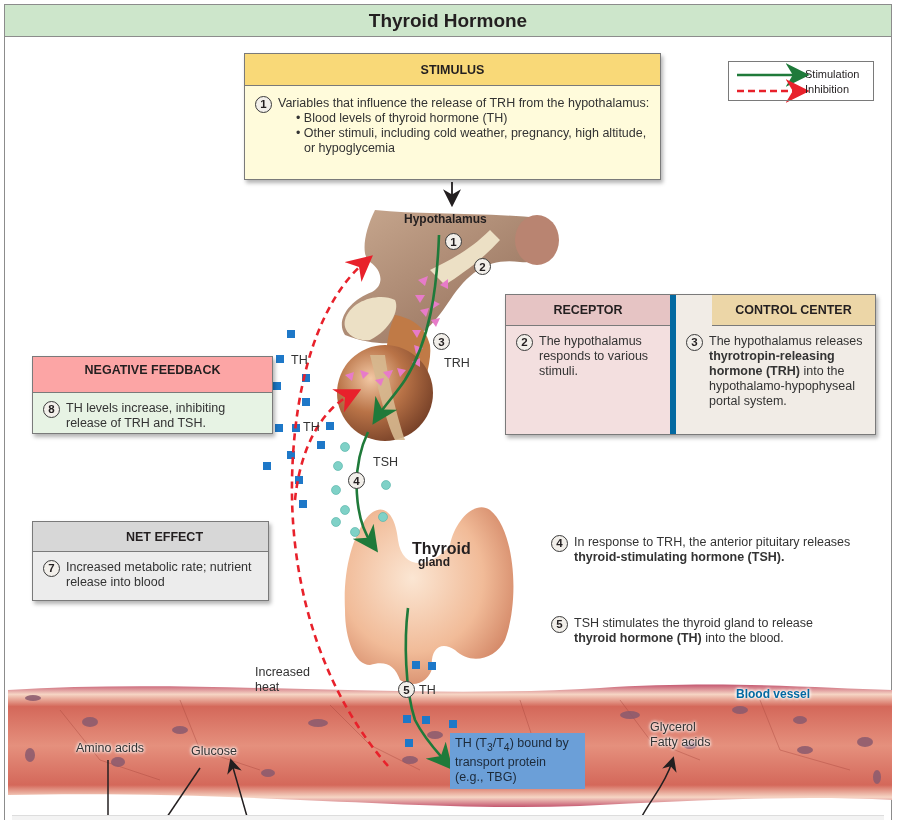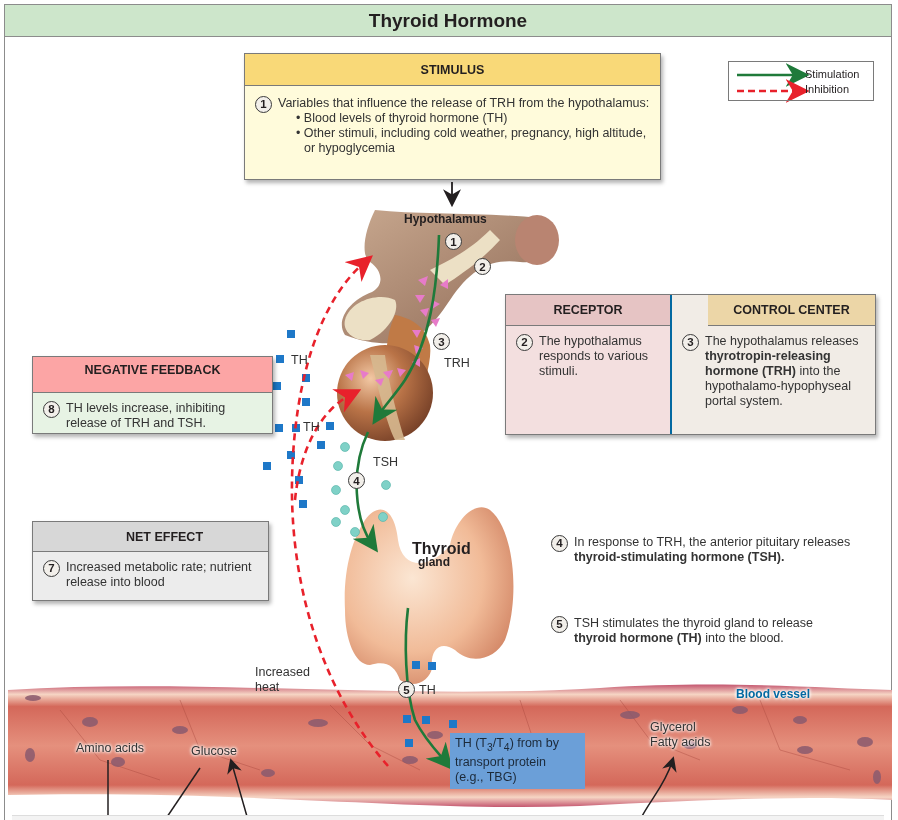--- a/index.html
+++ b/index.html
@@ -16,21 +16,21 @@
   .num { display:inline-flex; align-items:center; justify-content:center; width:17px; height:17px; min-width:17px;
          border:1.6px solid #3a3a3a; border-radius:50%; background:#f2efea; font-weight:bold; font-size:11.5px; color:#231f20; box-sizing:border-box; }
   .stimulus { left:244px; top:53px; width:417px; height:127px; background:#fffbdb; }
   .stimulus .hdr { background:#f9d978; height:32px; line-height:32px; }
   .stimulus ul { margin:0; padding-left:18px; list-style:none; }
   .stimulus li::before { content:"• "; }
   .stimulus li { text-indent:-8px; padding-left:8px; }
   .legend { position:absolute; left:728px; top:61px; width:146px; height:40px; border:1px solid #7a7a7a; box-sizing:border-box; font-size:11px; }
   .legend .row { position:absolute; left:76px; }
   .rc { left:505px; top:294px; width:371px; height:141px; display:flex; }
-  .rc .col1 { width:164px; background:#f3dfdf; border-right:2px solid #0369a1; }
+  .rc .col1 { width:164px; background:#f3dfdf; border-right:6px solid #0369a1; }
   .rc .col1 .hdr { background:#e6c4c4; height:31px; line-height:31px; }
   .rc .col2 { flex:1; background:#f1ece6; }
   .rc .col2 .hdr { background:#ecd6a7; height:31px; line-height:31px;margin-left:36px; }
   .negfb { left:32px; top:356px; width:241px; height:78px; background:#e7f3e4; }
   .negfb .hdr { background:#fca5a5; height:36px; line-height:27px; }
   .neteff { left:32px; top:521px; width:237px; height:80px; background:#ececec; }
   .neteff .hdr { background:#d7d7d7; height:30px; line-height:30px;padding-left:28px; }
   .note { position:absolute; font-size:12.5px; line-height:15px; color:#333; display:flex; gap:6px; }
   .lbl { position:absolute; font-size:12.5px; color:#333; }
   .lbl.b { font-weight:bold; color:#231f20; }
@@ -264,18 +264,18 @@
 <span class="lbl" style="left:255px; top:680px;">heat</span>
 <span class="num" style="position:absolute; left:398px; top:681px;">5</span>
 <span class="lbl" style="left:419px; top:683px;">TH</span>
 <span class="lbl b glow" style="left:736px; top:687px; font-size:12px; color:#0369a1;">Blood vessel</span>
 <span class="lbl glow" style="left:76px; top:741px;">Amino acids</span>
 <span class="lbl glow" style="left:191px; top:744px;">Glucose</span>
 <span class="lbl glow" style="left:650px; top:720px;">Glycerol</span>
 <span class="lbl glow" style="left:650px; top:735px;">Fatty acids</span>
 
 <div class="tbg">
-  <div><span>TH (T</span><sub>3</sub><span>/T</span><sub>4</sub><span>) from by</span></div>
+  <div><span>TH (T</span><sub>3</sub><span>/T</span><sub>4</sub><span>) bound by</span></div>
   <div>transport protein</div>
   <div>(e.g., TBG)</div>
 </div>
 
 <div class="bottom-panel"></div>
 
 </body></html>

